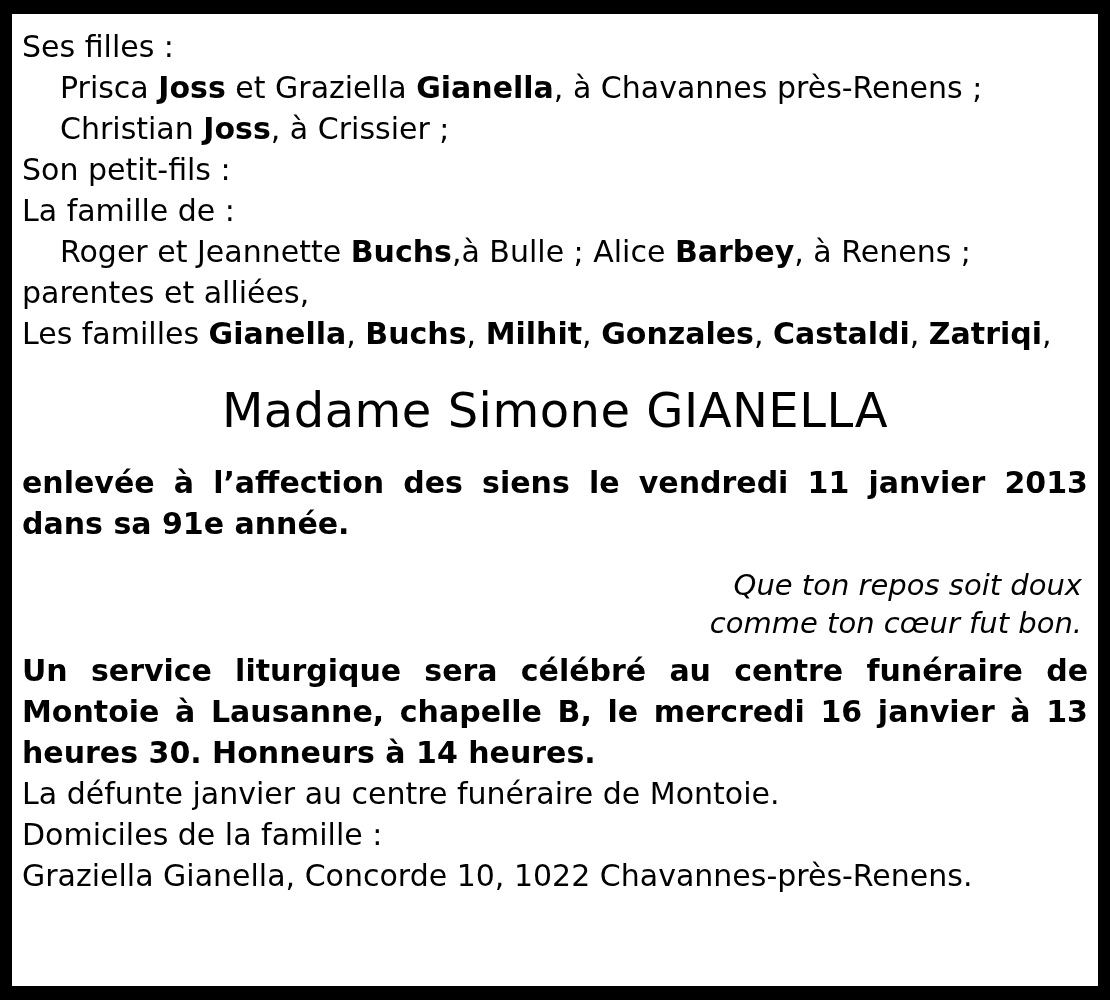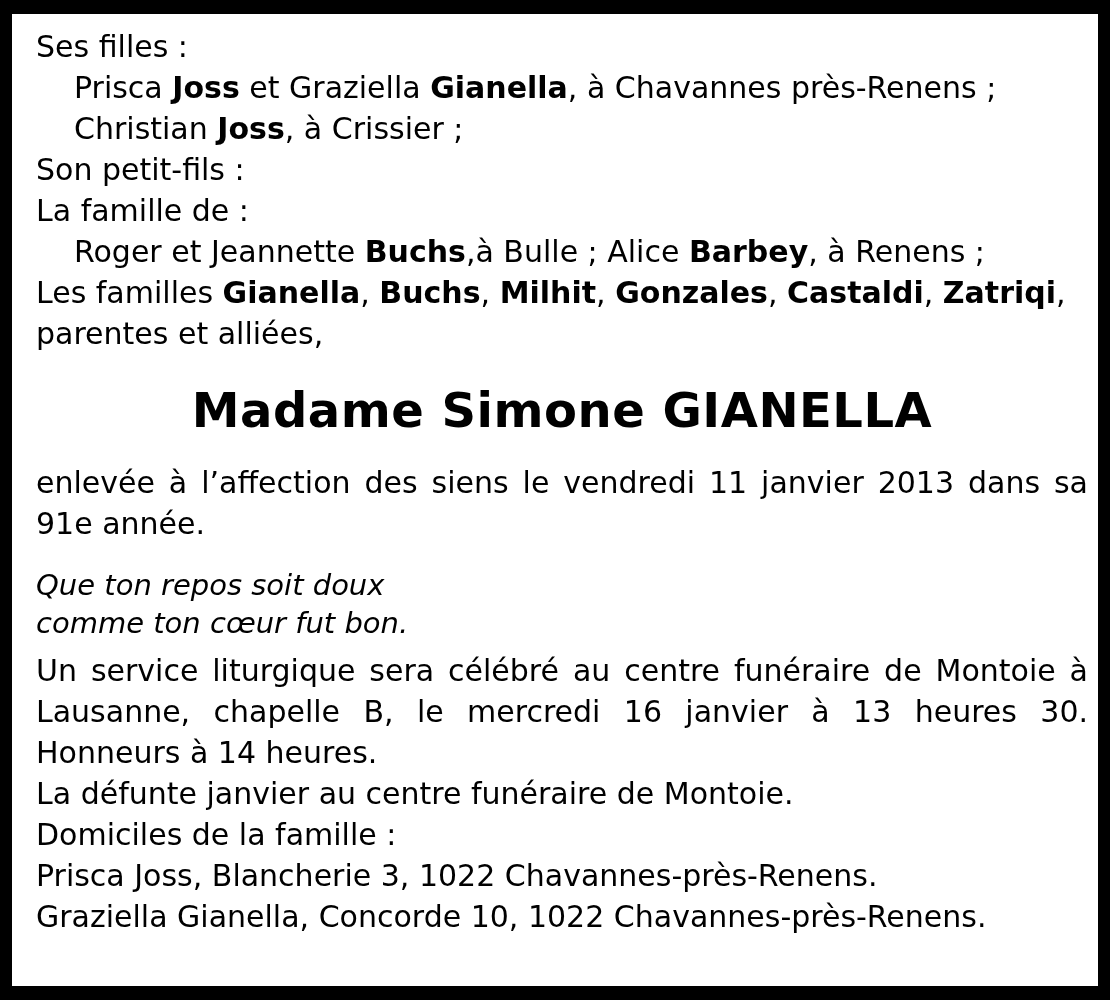--- a/index.html
+++ b/index.html
@@ -19,52 +19,52 @@
     border-bottom: 14px solid #000000;
     border-left: 12px solid #000000;
     border-right: 12px solid #000000;
     position: relative;
     overflow: hidden;
   }
   .inner {
     box-sizing: border-box;
     padding: 12px 10px 0 10px;
     height: 100%;
-    margin-left: 14px;
   }
   .line {
     font-size: 30px;
     line-height: 41px;
     color: #000000;
     white-space: nowrap;
   }
   .indent {
     padding-left: 38px;
   }
   .b {
     font-weight: bold;
   }
   .name-block {
     text-align: center;
     font-size: 48px;
-    font-weight: bold;
+    font-weight: normal;
     line-height: 60px;
     margin-top: 26px;
     margin-bottom: 22px;
     letter-spacing: 0.5px;
   }
   .para {
     font-size: 30px;
     line-height: 41px;
     color: #000000;
     text-align: justify;
     text-align-last: left;
+    font-weight: bold;
   }
   .verse {
-    text-align: left;
+    text-align: right;
     font-style: italic;
     font-size: 29px;
     line-height: 38px;
     margin-top: 22px;
     margin-bottom: 6px;
     padding-right: 6px;
   }
   .service {
     margin-top: 8px;
   }
@@ -81,37 +81,36 @@
 <div class="page">
   <div class="inner">
 
     <div>
       <div class="line"><span>Ses filles :</span></div>
       <div class="line indent"><span>Prisca </span><span class="b">Joss</span><span> et Graziella </span><span class="b">Gianella</span><span>, à Chavannes près-Renens ;</span></div>
       <div class="line indent"><span>Christian </span><span class="b">Joss</span><span>, à Crissier ;</span></div>
       <div class="line"><span>Son petit-fils :</span></div>
       <div class="line"><span>La famille de :</span></div>
       <div class="line indent"><span>Roger et Jeannette </span><span class="b">Buchs</span><span>,à Bulle ; Alice </span><span class="b">Barbey</span><span>, à Renens ;</span></div>
+      <div class="line"><span>parentes et alliées,</span></div>
       <div class="line"><span>Les familles </span><span class="b">Gianella</span><span>, </span><span class="b">Buchs</span><span>, </span><span class="b">Milhit</span><span>, </span><span class="b">Gonzales</span><span>, </span><span class="b">Castaldi</span><span>, </span><span class="b">Zatriqi</span><span>,</span></div>
-      <div class="line"><span>parentes et alliées,</span></div>
     </div>
 
     <div class="name-block">Madame Simone GIANELLA</div>
 
     <div class="para">enlevée à l’affection des siens le vendredi 11 janvier 2013 dans sa 91e année.</div>
 
     <div class="verse">
       <div>Que ton repos soit doux</div>
       <div>comme ton cœur fut bon.</div>
     </div>
 
     <div class="para service">Un service liturgique sera célébré au centre funéraire de Montoie à Lausanne, chapelle B, le mercredi 16 janvier à 13 heures 30. Honneurs à 14 heures.</div>
 
     <div class="line wrap2">La défunte janvier au centre funéraire de Montoie.</div>
 
     <div class="tail">
       <div class="line">Domiciles de la famille :</div>
-      <div class="line">Prisca Joss, Blancherie 3, 1022 Chavannes-près-Renens.</div>
       <div class="line">Graziella Gianella, Concorde 10, 1022 Chavannes-près-Renens.</div>
     </div>
 
   </div>
 </div>
 
 </body></html>

